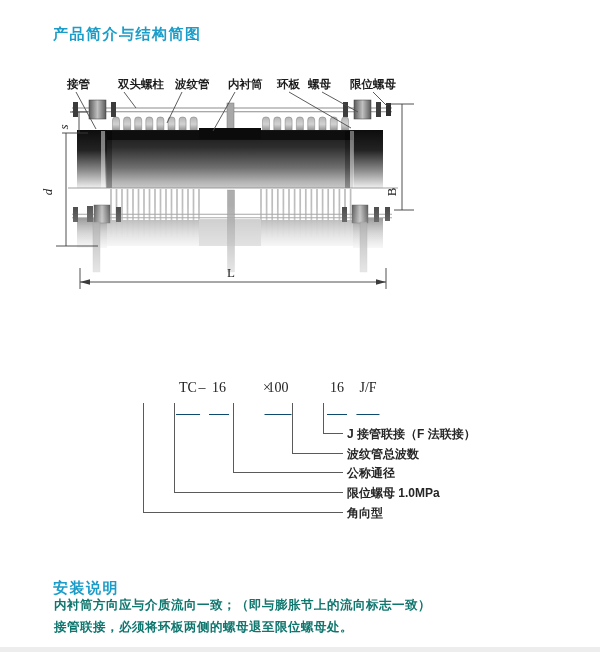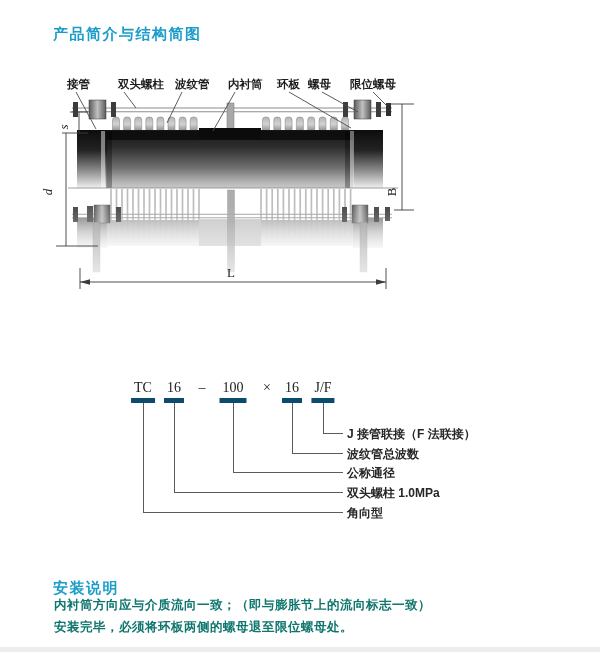--- a/index.html
+++ b/index.html
@@ -6,21 +6,21 @@
   .page{position:relative;width:600px;height:652px;background:#ffffff;overflow:hidden;
         font-family:"Liberation Sans", sans-serif;}
   .sec{position:absolute;left:38px;margin:15px;font:bold 15px "Liberation Sans",sans-serif;
        color:#1b9dc9;letter-spacing:1.5px;white-space:nowrap;}
   .diagram{position:absolute;left:0;top:0;}
   .plabel{font:bold 11.5px "Liberation Sans",sans-serif;fill:#1c1c1c;}
   .dimtxt{font:italic 13px "Liberation Serif",serif;fill:#1c1c1c;}
   .dimtxt.up{font-style:normal;}
   .tok{position:absolute;top:380px;transform:translateX(-50%);
        font:14px "Liberation Serif",serif;color:#1b1b1b;white-space:nowrap;}
-  .tok.u{border-bottom:5px solid #0c4a6e;padding:0 3px 2px 3px;}
+  .tok.u{border-bottom:1px solid #0c4a6e;padding:0 3px 18px 3px;margin-left:45px;}
   .vl{position:absolute;width:1px;background:#5a5a5a;}
   .hl{position:absolute;height:1px;background:#5a5a5a;}
   .ann{position:absolute;left:347px;font:600 12px "Liberation Sans",sans-serif;
        color:#262626;white-space:nowrap;text-align:right;}
   .inst{position:absolute;left:54px;margin:0;font:600 12.5px "Liberation Sans",sans-serif;
         color:#0f766e;letter-spacing:.5px;white-space:nowrap;}
   .edge{position:absolute;left:0;bottom:0;width:600px;height:5px;background:#ededed;}
 </style>
 </head>
 <body>
@@ -242,25 +242,25 @@
 
     <div class="hl" style="left:323px;top:433px;width:20px"></div>
     <div class="hl" style="left:292px;top:453px;width:51px"></div>
     <div class="hl" style="left:233px;top:472px;width:110px"></div>
     <div class="hl" style="left:174px;top:492px;width:169px"></div>
     <div class="hl" style="left:143px;top:512px;width:200px"></div>
 
     <div class="ann" style="top:426px">J 接管联接（F 法联接）</div>
     <div class="ann" style="top:446px">波纹管总波数</div>
     <div class="ann" style="top:465px">公称通径</div>
-    <div class="ann" style="top:485px">双头螺柱 1.0MPa</div>
+    <div class="ann" style="top:485px">限位螺母 1.0MPa</div>
     <div class="ann" style="top:505px">角向型</div>
   </div>
 
   <h3 class="sec" style="top:564px">安装说明</h3>
 
   <div>
     <p class="inst" style="top:597px">内衬筒方向应与介质流向一致；（即与膨胀节上的流向标志一致）</p>
-    <p class="inst" style="top:619px">安装完毕，必须将环板两侧的螺母退至限位螺母处。</p>
+    <p class="inst" style="top:619px">接管联接，必须将环板两侧的螺母退至限位螺母处。</p>
   </div>
 
   <div class="edge"></div>
 </div>
 
 </body></html>

